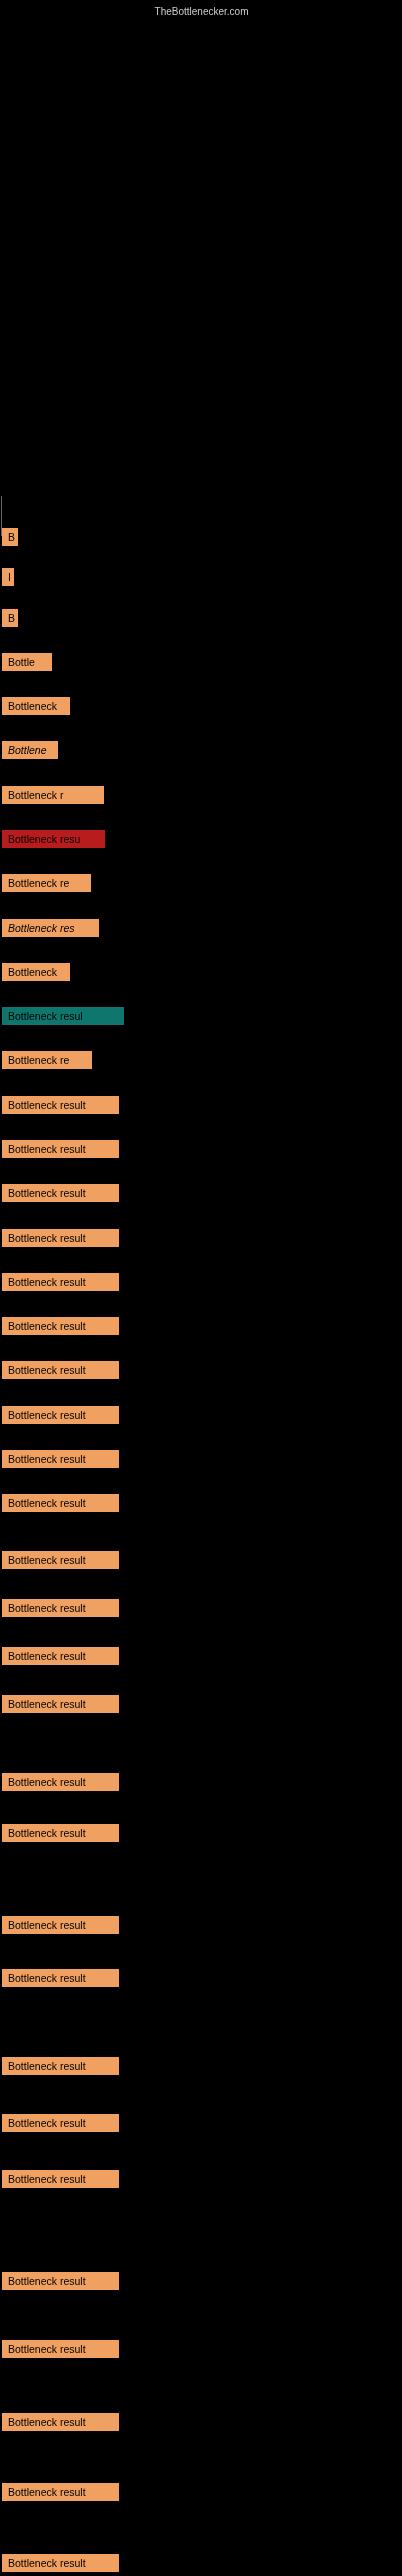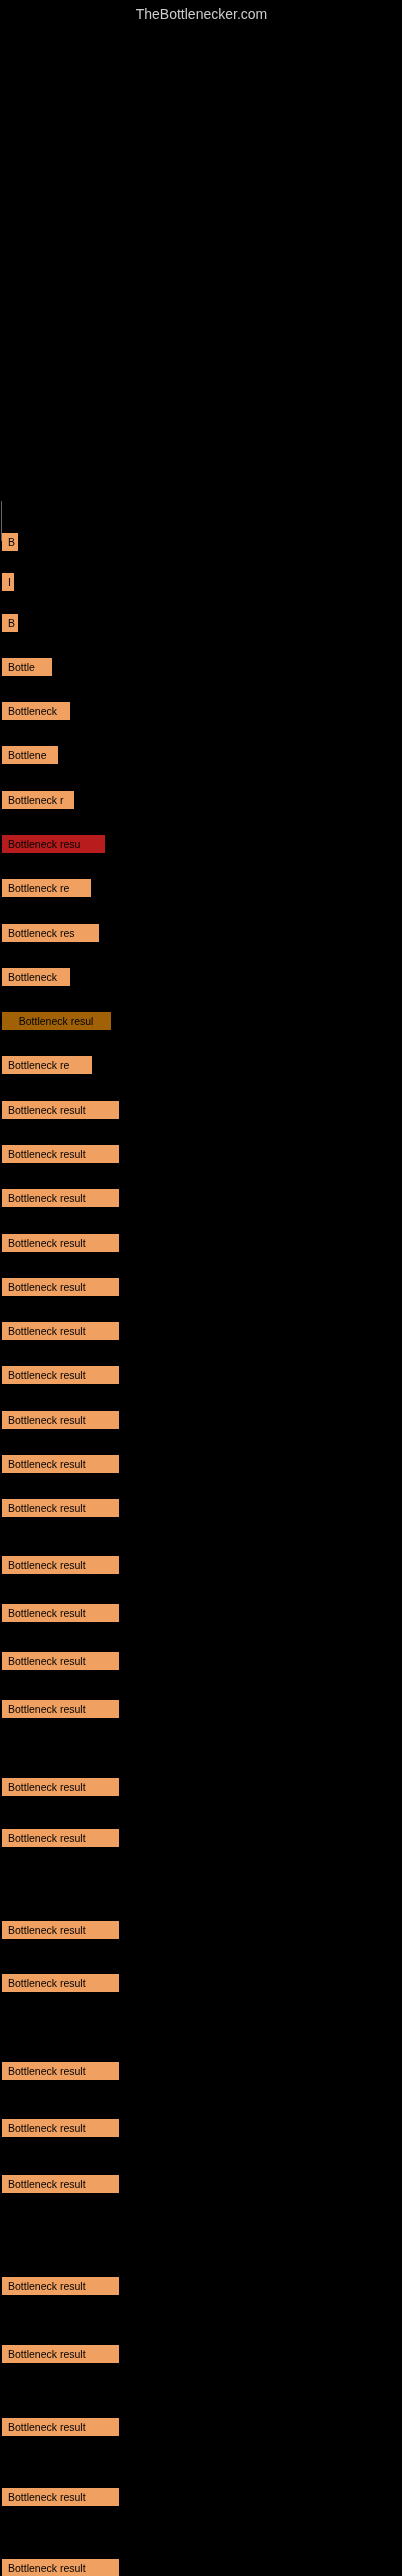--- a/index.html
+++ b/index.html
@@ -9,44 +9,44 @@
     }
     body {
       background-color: #000000;
       width: 403px;
       min-height: 2576px;
       font-family: Arial, sans-serif;
       position: relative;
     }
     .site-title {
       color: #cccccc;
-      font-size: 14px;
+      font-size: 10px;
       text-align: center;
       padding-top: 6.4px;
       padding-bottom: 3.2px;
     }
   </style>
 </head>
 <body>
 
 <div class="site-title">TheBottlenecker.com</div>
 
 <div id="labels-container" style="position:relative; width:403px; height:2576px;">
 <div style="position: absolute; top: 507px; left: 1.6px; background-color: rgb(240, 160, 96); color: rgb(0, 0, 0); font-size: 10.5px; padding: 3.2px 6.4px; display: inline-block; white-space: nowrap; width: 16px; overflow: hidden;">B</div>
     <div style="position: absolute; top: 547px; left: 1.6px; background-color: rgb(240, 160, 96); color: rgb(0, 0, 0); font-size: 10.5px; padding: 3.2px 6.4px; display: inline-block; white-space: nowrap; width: 12px; overflow: hidden;">I</div>
     <div style="position: absolute; top: 588px; left: 1.6px; background-color: rgb(240, 160, 96); color: rgb(0, 0, 0); font-size: 10.5px; padding: 3.2px 6.4px; display: inline-block; white-space: nowrap; width: 16px; overflow: hidden;">B</div>
     <div style="position: absolute; top: 632px; left: 1.6px; background-color: rgb(240, 160, 96); color: rgb(0, 0, 0); font-size: 10.5px; padding: 3.2px 6.4px; display: inline-block; white-space: nowrap; width: 50px; overflow: hidden;">Bottle</div>
     <div style="position: absolute; top: 676px; left: 1.6px; background-color: rgb(240, 160, 96); color: rgb(0, 0, 0); font-size: 10.5px; padding: 3.2px 6.4px; display: inline-block; white-space: nowrap; width: 68px; overflow: hidden;">Bottleneck</div>
-    <div style="position: absolute; top: 720px; left: 1.6px; background-color: rgb(240, 160, 96); color: rgb(0, 0, 0); font-size: 10.5px; padding: 3.2px 6.4px; display: inline-block; white-space: nowrap; width: 56px; overflow: hidden;">Bottlene</div>
-    <div style="position: absolute; top: 765px; left: 1.6px; background-color: rgb(240, 160, 96); color: rgb(0, 0, 0); font-size: 10.5px; padding: 3.2px 6.4px; display: inline-block; white-space: nowrap; width: 72px; overflow: hidden;">Bottleneck r</div>
+    <div style="position: absolute; top: 720px; left: 1.6px; background-color: rgb(240, 160, 96); color: rgb(0, 0, 0); font-size: 10.5px; padding: 3.2px 6.4px; display: inline-block; white-space: nowrap; width: 56px; overflow: hidden; font-style: italic;">Bottlene</div>
+    <div style="position: absolute; top: 765px; left: 1.6px; background-color: rgb(240, 160, 96); color: rgb(0, 0, 0); font-size: 10.5px; padding: 3.2px 6.4px; display: inline-block; white-space: nowrap; width: 102px; overflow: hidden;">Bottleneck r</div>
     <div style="position: absolute; top: 809px; left: 1.6px; background-color: #b91c1c; color: rgb(0, 0, 0); font-size: 10.5px; padding: 3.2px 6.4px; display: inline-block; white-space: nowrap; width: 103px; overflow: hidden;">Bottleneck resu</div>
     <div style="position: absolute; top: 853px; left: 1.6px; background-color: rgb(240, 160, 96); color: rgb(0, 0, 0); font-size: 10.5px; padding: 3.2px 6.4px; display: inline-block; white-space: nowrap; width: 89px; overflow: hidden;">Bottleneck re</div>
-    <div style="position: absolute; top: 898px; left: 1.6px; background-color: rgb(240, 160, 96); color: rgb(0, 0, 0); font-size: 10.5px; padding: 3.2px 6.4px; display: inline-block; white-space: nowrap; width: 97px; overflow: hidden;">Bottleneck res</div>
+    <div style="position: absolute; top: 898px; left: 1.6px; background-color: rgb(240, 160, 96); color: rgb(0, 0, 0); font-size: 10.5px; padding: 3.2px 6.4px; display: inline-block; white-space: nowrap; width: 97px; overflow: hidden; font-style: italic;">Bottleneck res</div>
     <div style="position: absolute; top: 942px; left: 1.6px; background-color: rgb(240, 160, 96); color: rgb(0, 0, 0); font-size: 10.5px; padding: 3.2px 6.4px; display: inline-block; white-space: nowrap; width: 68px; overflow: hidden;">Bottleneck</div>
-    <div style="position: absolute; top: 986px; left: 1.6px; background-color: #a16207; color: rgb(0, 0, 0); font-size: 10.5px; padding: 3.2px 6.4px; display: inline-block; white-space: nowrap; width: 109px; overflow: hidden; text-align: center;">Bottleneck resul</div>
+    <div style="position: absolute; top: 986px; left: 1.6px; background-color: #0f766e; color: rgb(0, 0, 0); font-size: 10.5px; padding: 3.2px 6.4px; display: inline-block; white-space: nowrap; width: 122px; overflow: hidden;">Bottleneck resul</div>
     <div style="position: absolute; top: 1030px; left: 1.6px; background-color: rgb(240, 160, 96); color: rgb(0, 0, 0); font-size: 10.5px; padding: 3.2px 6.4px; display: inline-block; white-space: nowrap; width: 90px; overflow: hidden;">Bottleneck re</div>
     <div style="position: absolute; top: 1075px; left: 1.6px; background-color: rgb(240, 160, 96); color: rgb(0, 0, 0); font-size: 10.5px; padding: 3.2px 6.4px; display: inline-block; white-space: nowrap; width: 117px; overflow: hidden;">Bottleneck result</div>
     <div style="position: absolute; top: 1119px; left: 1.6px; background-color: rgb(240, 160, 96); color: rgb(0, 0, 0); font-size: 10.5px; padding: 3.2px 6.4px; display: inline-block; white-space: nowrap; width: 117px; overflow: hidden;">Bottleneck result</div>
     <div style="position: absolute; top: 1163px; left: 1.6px; background-color: rgb(240, 160, 96); color: rgb(0, 0, 0); font-size: 10.5px; padding: 3.2px 6.4px; display: inline-block; white-space: nowrap; width: 117px; overflow: hidden;">Bottleneck result</div>
     <div style="position: absolute; top: 1208px; left: 1.6px; background-color: rgb(240, 160, 96); color: rgb(0, 0, 0); font-size: 10.5px; padding: 3.2px 6.4px; display: inline-block; white-space: nowrap; width: 117px; overflow: hidden;">Bottleneck result</div>
     <div style="position: absolute; top: 1252px; left: 1.6px; background-color: rgb(240, 160, 96); color: rgb(0, 0, 0); font-size: 10.5px; padding: 3.2px 6.4px; display: inline-block; white-space: nowrap; width: 117px; overflow: hidden;">Bottleneck result</div>
     <div style="position: absolute; top: 1296px; left: 1.6px; background-color: rgb(240, 160, 96); color: rgb(0, 0, 0); font-size: 10.5px; padding: 3.2px 6.4px; display: inline-block; white-space: nowrap; width: 117px; overflow: hidden;">Bottleneck result</div>
     <div style="position: absolute; top: 1340px; left: 1.6px; background-color: rgb(240, 160, 96); color: rgb(0, 0, 0); font-size: 10.5px; padding: 3.2px 6.4px; display: inline-block; white-space: nowrap; width: 117px; overflow: hidden;">Bottleneck result</div>
     <div style="position: absolute; top: 1385px; left: 1.6px; background-color: rgb(240, 160, 96); color: rgb(0, 0, 0); font-size: 10.5px; padding: 3.2px 6.4px; display: inline-block; white-space: nowrap; width: 117px; overflow: hidden;">Bottleneck result</div>
     <div style="position: absolute; top: 1429px; left: 1.6px; background-color: rgb(240, 160, 96); color: rgb(0, 0, 0); font-size: 10.5px; padding: 3.2px 6.4px; display: inline-block; white-space: nowrap; width: 117px; overflow: hidden;">Bottleneck result</div>

